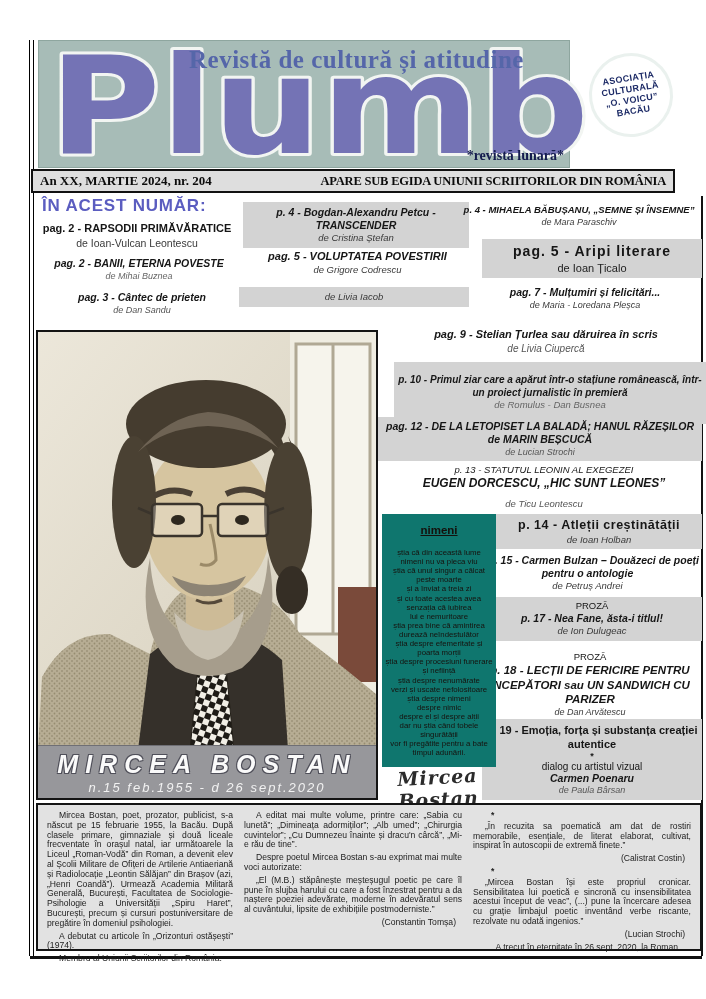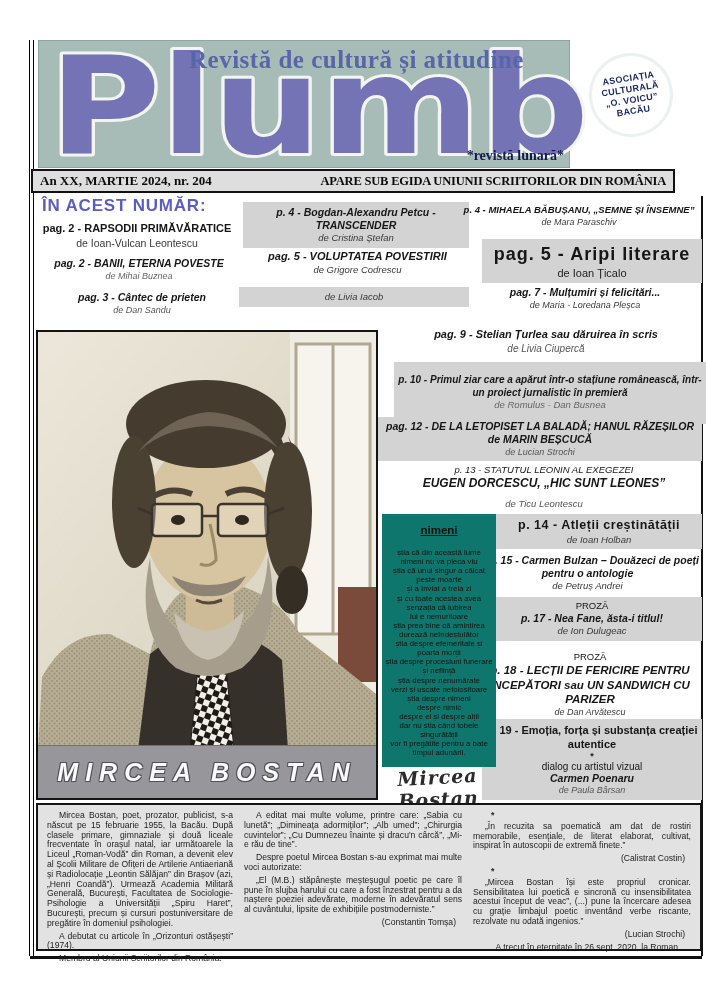--- a/index.html
+++ b/index.html
@@ -44,21 +44,21 @@
   .ta{font-size:9.5px;font-style:italic;line-height:1.35;color:#3a3a3a;}
   .tk{font-size:9.5px;font-style:italic;line-height:1.3;}
   .i0{left:38px;top:222px;width:198px}.i0 .tt{font-style:normal;font-size:11px}.i0 .ta{font-size:10.5px;font-style:normal}
   .i1{left:46px;top:257px;width:186px}.i1 .ta{color:#666;font-size:9px}
   .i2{left:56px;top:291px;width:172px}.i2 .ta{color:#555;font-size:9px}
   .i3{left:243px;top:202px;width:226px;padding:4px 0 3px}.i3 .tt{font-size:10.5px}
   .i4{left:255px;top:250px;width:205px}.i4 .tt{font-size:11px}
   .i5{left:239px;top:287px;width:230px;padding:4px 0 3px}.i5 .tt{font-size:11px}
   .i6{left:456px;top:204px;width:246px}.i6 .tt{font-size:9.5px}.i6 .ta{font-size:9px}
   .i7{left:482px;top:239px;width:220px;padding:4px 0 3px}
-      .i7 .tt{font-size:18px;font-style:normal;letter-spacing:1px}
+      .i7 .tt{font-size:14px;font-style:normal;letter-spacing:1px}
       .i7 .ta{font-size:11px;font-style:normal;color:#222}
   .i8{left:468px;top:286px;width:234px}.i8 .ta{font-size:9px}
   .i9{left:390px;top:328px;width:312px}.i9 .tt{font-size:11px}.i9 .ta{font-size:10px;color:#555}
   .i10{left:394px;top:362px;width:308px;padding:12px 2px}.i10 .tt{font-size:10px}.i10 .ta{color:#666}
   .i11{left:378px;top:417px;width:324px;padding:3px 0}.i11 .ta{font-size:9px;color:#555}
   .i12{left:398px;top:464px;width:292px}.i12 .tk{font-size:9.5px}.i12 .tt{font-size:12px}
        .i12 .ta{margin-top:7px;color:#555}
   .i13{left:496px;top:514px;width:206px;padding:4px 0 3px}.i13 .tt{font-size:12.5px;font-style:normal;letter-spacing:0.5px}
   .i14{left:473px;top:554px;width:229px}.i14 .tt{font-size:10.5px}
   .i15{left:482px;top:597px;width:220px;padding:3px 0}.i15 .tk{font-style:normal}
@@ -288,20 +288,21 @@
 
       <path d="M172 192 Q178 218 178 228 Q172 236 162 232" stroke="#9b8a68" stroke-width="3" fill="none"></path>
 
       <path d="M134 244 Q170 262 208 244 Q196 266 170 264 Q146 266 134 244 Z" fill="#8d8474"></path>
       <path d="M112 226 Q116 300 170 314 Q226 300 230 224 Q246 302 204 336 Q170 352 138 336 Q96 302 112 226 Z" fill="#a69d8c"></path>
       <path d="M136 280 Q170 318 206 278 Q200 322 170 328 Q142 322 136 280 Z" fill="#c9c2b2"></path>
       <path d="M158 268 Q170 274 184 268" stroke="#55493a" stroke-width="3" fill="none"></path>
     </svg>
     <div class="photo-caption">
       <div class="cap-name">MIRCEA BOSTAN</div>
+      <div class="cap-dates">n.15 feb.1955 - d 26 sept.2020</div>
     </div>
   </div>
 
   <div class="bio">
     <div class="bc1">
       <p class="bp">Mircea Bostan, poet, prozator, publicist, s-a născut pe 15 februarie 1955, la Bacău. După clasele primare, gimnaziale și două liceale frecventate în orașul natal, iar următoarele la Liceul „Roman-Vodă” din Roman, a devenit elev al Școlii Militare de Ofițeri de Artilerie Antiaeriană și Radiolocație „Leontin Sălăjan” din Brașov (azi, „Henri Coandă”). Urmează Academia Militară Generală, București, Facultatea de Sociologie-Psihologie a Universității „Spiru Haret”, București, precum și cursuri postuniversitare de pregătire în domeniul psihologiei.</p>
       <p class="bp">A debutat cu articole în „Orizonturi ostășești” (1974).</p>
       <p class="bp">Membru al Uniunii Scriitorilor din România.</p>
     </div>
     <div class="bc2">

